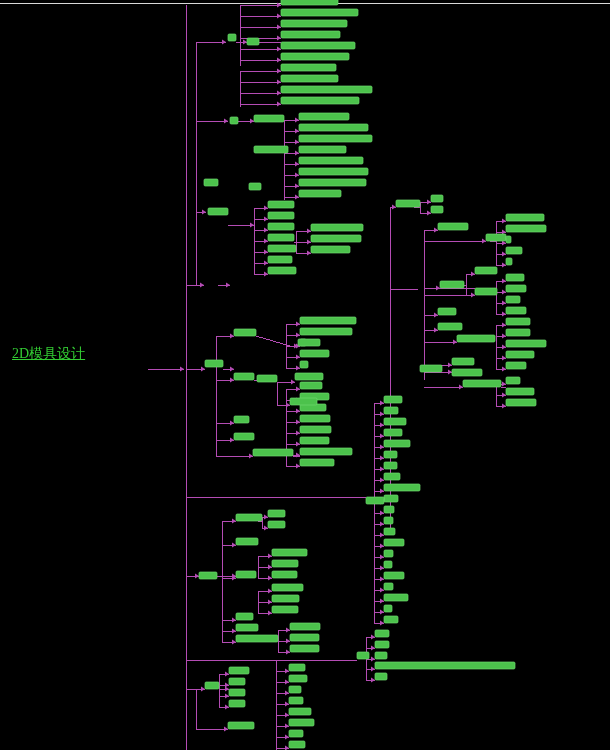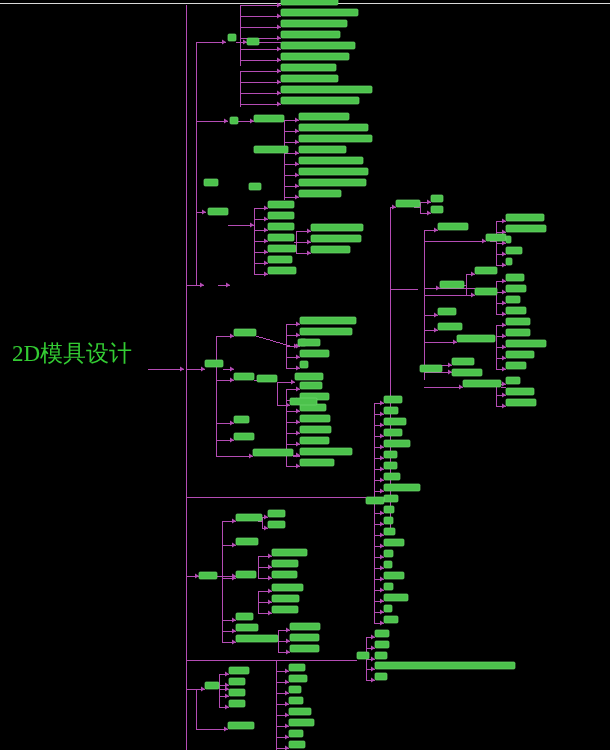--- a/index.html
+++ b/index.html
@@ -1,22 +1,22 @@
 <!DOCTYPE html>
 <html><head>
 <meta charset="utf-8">
 <style>
   html,body{margin:0;padding:0;background:#000;}
   body{width:610px;height:750px;overflow:hidden;
        font-family:"Liberation Serif","DejaVu Serif",serif;}
   #stage{position:relative;width:610px;height:750px;background:#000;overflow:hidden;}
   #svgroot{position:absolute;left:0;top:0;width:610px;height:750px;display:block;}
-  #rootlabel{position:absolute;color:#33cc33;font-size:23px;line-height:19px;
+  #rootlabel{position:absolute;color:#33cc33;font-size:14px;line-height:19px;
              letter-spacing:0px;white-space:nowrap;
-             font-family:"Liberation Serif","DejaVu Serif",serif;}
+             font-family:"Liberation Serif","DejaVu Serif",serif;text-decoration:underline;}
   .topline{position:absolute;left:0;top:3px;width:610px;height:1px;background:#d8d8d8;}
 </style>
 </head>
 <body style="background: rgb(0, 0, 0);">
 
 <div id="stage" style="background: rgb(0, 0, 0);">
 
   <div class="topline" style="background: rgb(216, 216, 216);"></div>
 
   <svg id="svgroot" viewBox="0 0 610 750" preserveAspectRatio="none">

